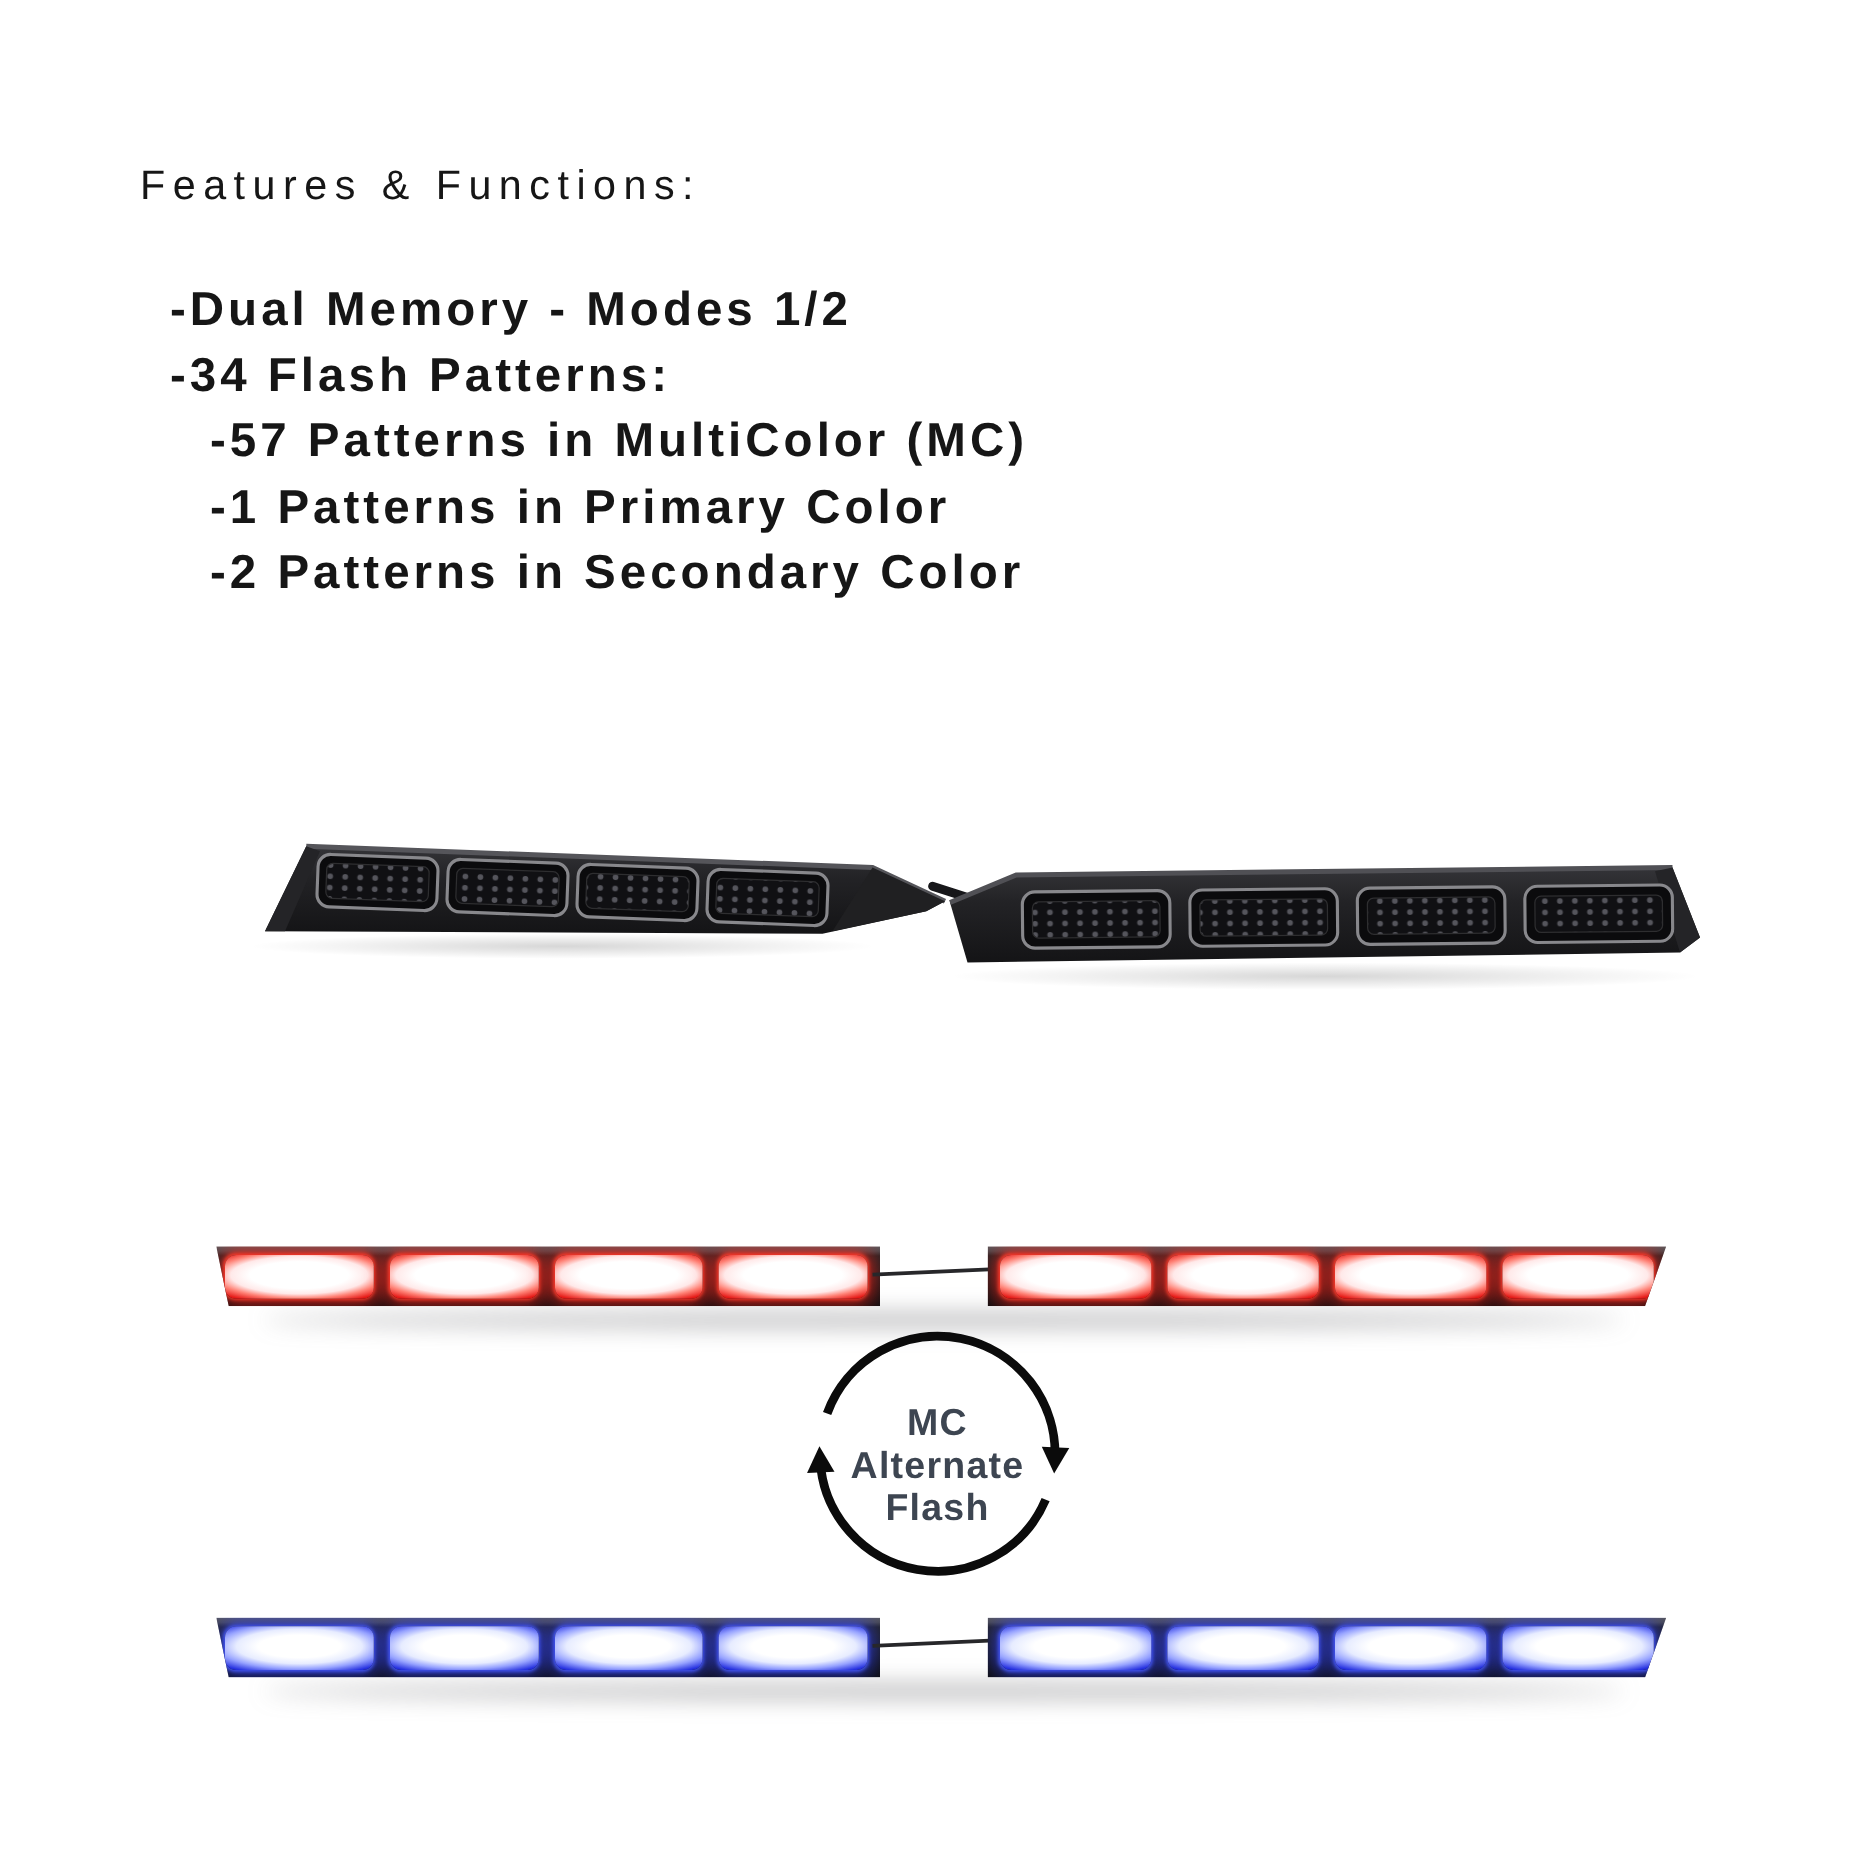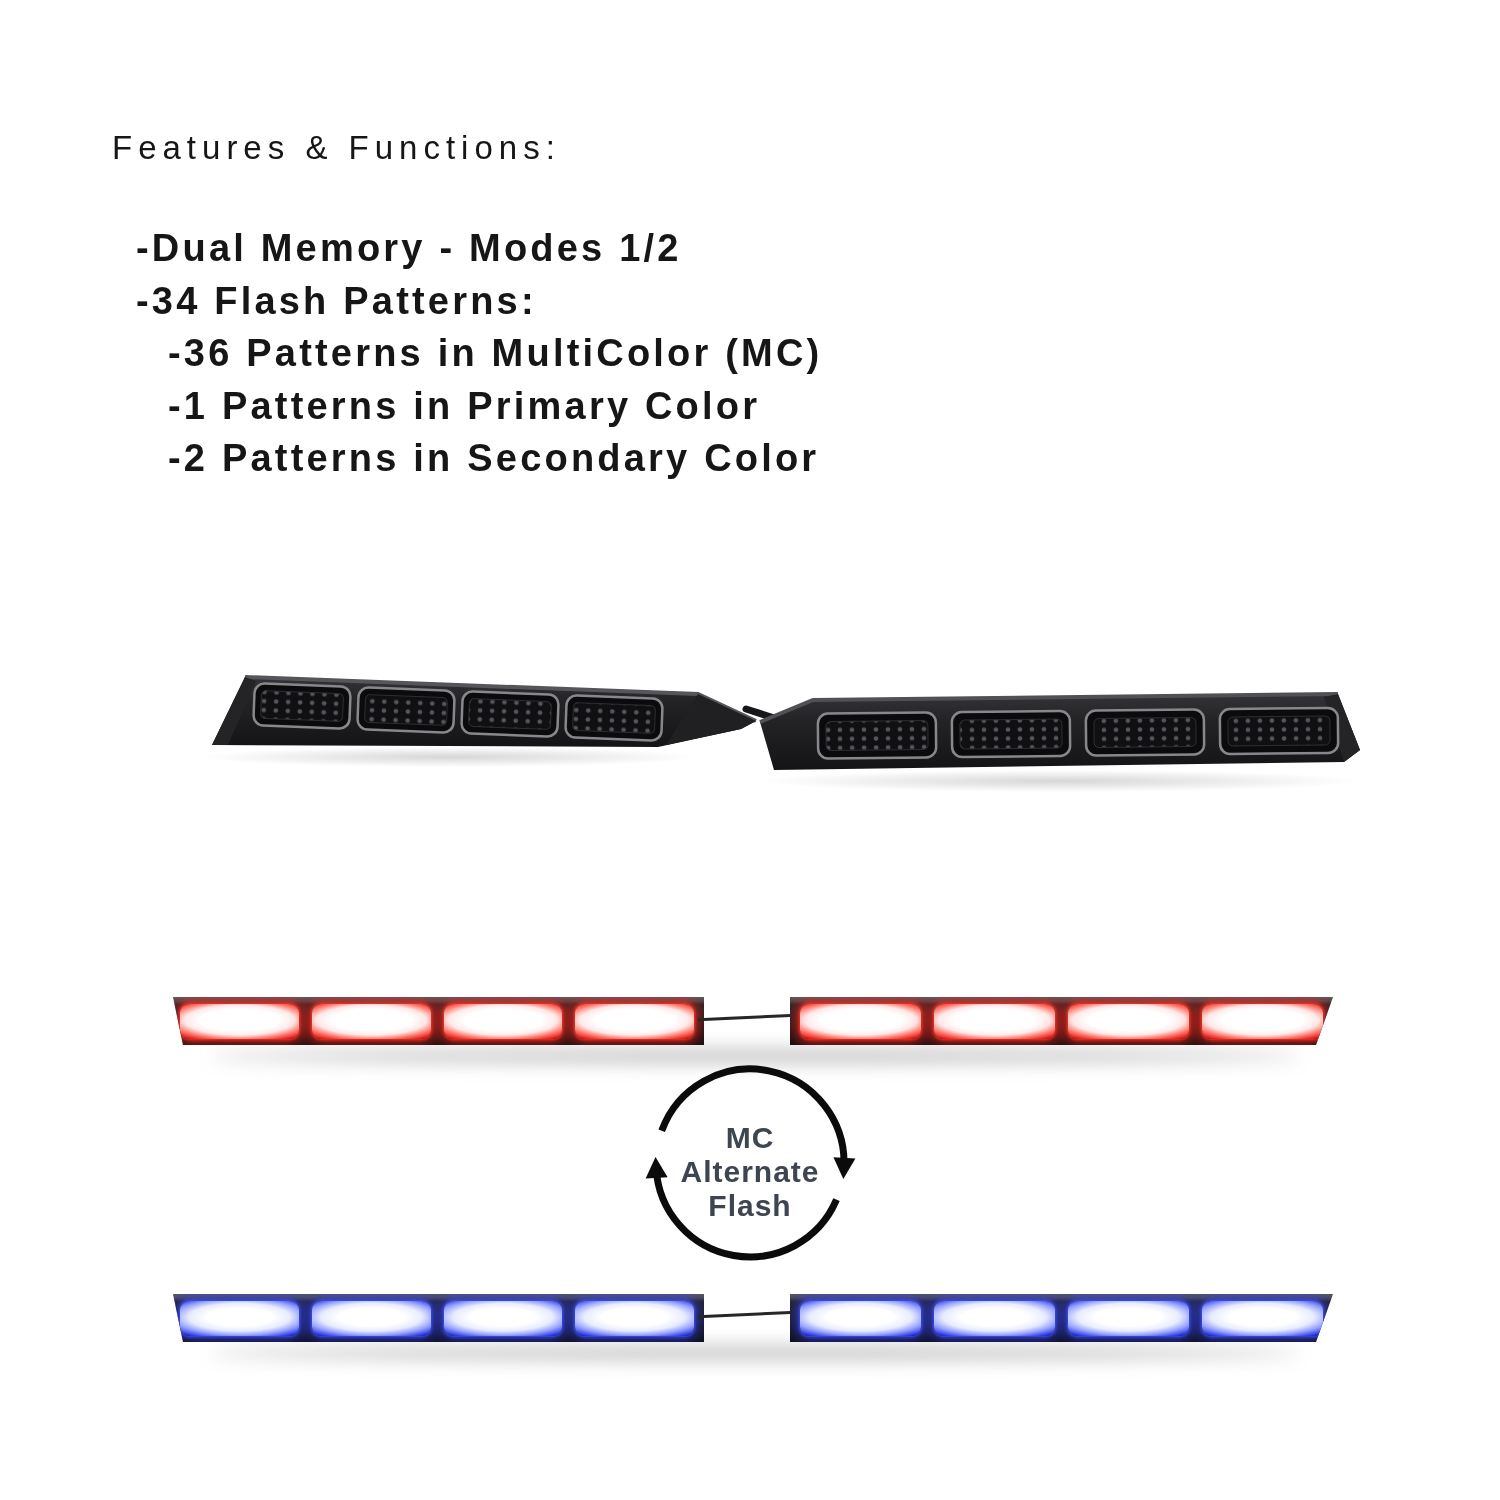--- a/index.html
+++ b/index.html
@@ -49,21 +49,21 @@
 </head>
 <body>
 
 <div class="canvas">
 
   <h1 class="title">Features &amp; Functions:</h1>
 
   <ul class="features">
     <li>-Dual Memory - Modes 1/2</li>
     <li>-34 Flash Patterns:</li>
-    <li class="indent">-36 Patterns in MultiColor (MC)</li>
+    <li class="indent">-57 Patterns in MultiColor (MC)</li>
     <li class="indent">-1 Patterns in Primary Color</li>
     <li class="indent">-2 Patterns in Secondary Color</li>
   </ul>
 
   <svg class="photo" viewBox="0 0 1260 200" xmlns="http://www.w3.org/2000/svg">
     <defs>
       <linearGradient id="bodyGrad" x1="0" y1="0" x2="0" y2="1">
         <stop offset="0" stop-color="#343438"></stop>
         <stop offset="0.35" stop-color="#232326"></stop>
         <stop offset="1" stop-color="#141416"></stop>

